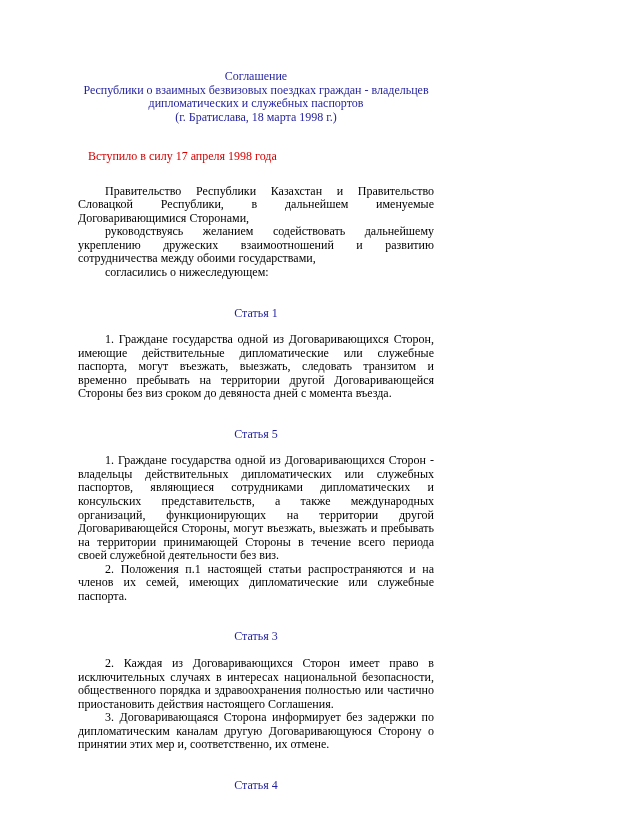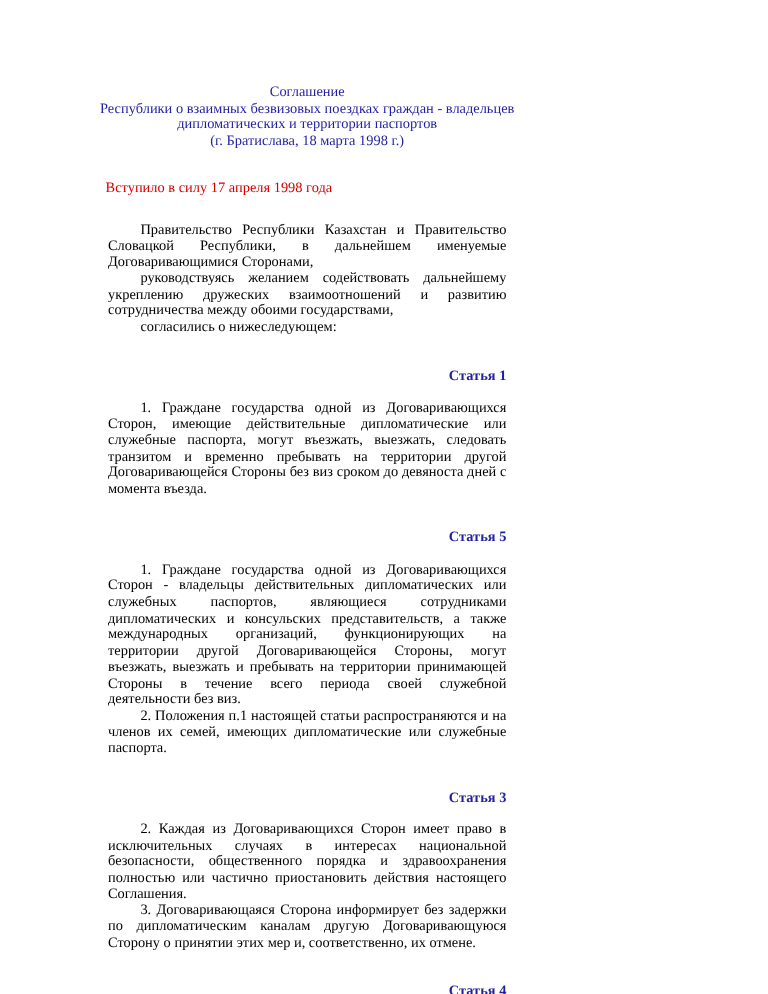--- a/index.html
+++ b/index.html
@@ -27,38 +27,38 @@
     color: var(--note-red, #d60000);
     margin: 0 0 21px 10px;
   }
   p.body-para {
     margin: 0;
     text-indent: 27px;
     text-align: justify;
   }
   .article-heading {
     font-size: 12px;
-    font-weight: bold;
+    font-weight: normal;
     color: var(--heading-blue, #201f9e);
-    text-align: right;
+    text-align: center;
     margin: 27px 0 13px 0;
   }
   .preamble, .article {
-    margin: 12px;
+    margin: 0;
   }
 </style>
 </head>
 <body>
 
 <div class="page">
 
   <div class="doc-title">
     <div>Соглашение</div>
     <div>Республики о взаимных безвизовых поездках граждан - владельцев</div>
-    <div>дипломатических и территории паспортов</div>
+    <div>дипломатических и служебных паспортов</div>
     <div>(г. Братислава, 18 марта 1998 г.)</div>
   </div>
 
   <div class="entry-note">Вступило в силу 17 апреля 1998 года</div>
 
   <div class="preamble">
     <p class="body-para">Правительство Республики Казахстан и Правительство Словацкой Республики, в дальнейшем именуемые Договаривающимися Сторонами,</p>
     <p class="body-para">руководствуясь желанием содействовать дальнейшему укреплению дружеских взаимоотношений и развитию сотрудничества между обоими государствами,</p>
     <p class="body-para">согласились о нижеследующем:</p>
   </div>

